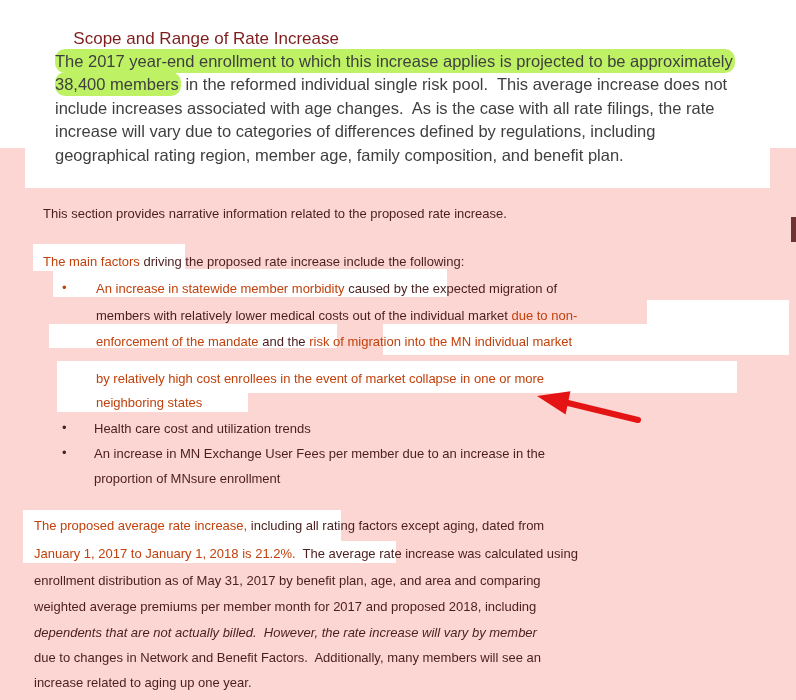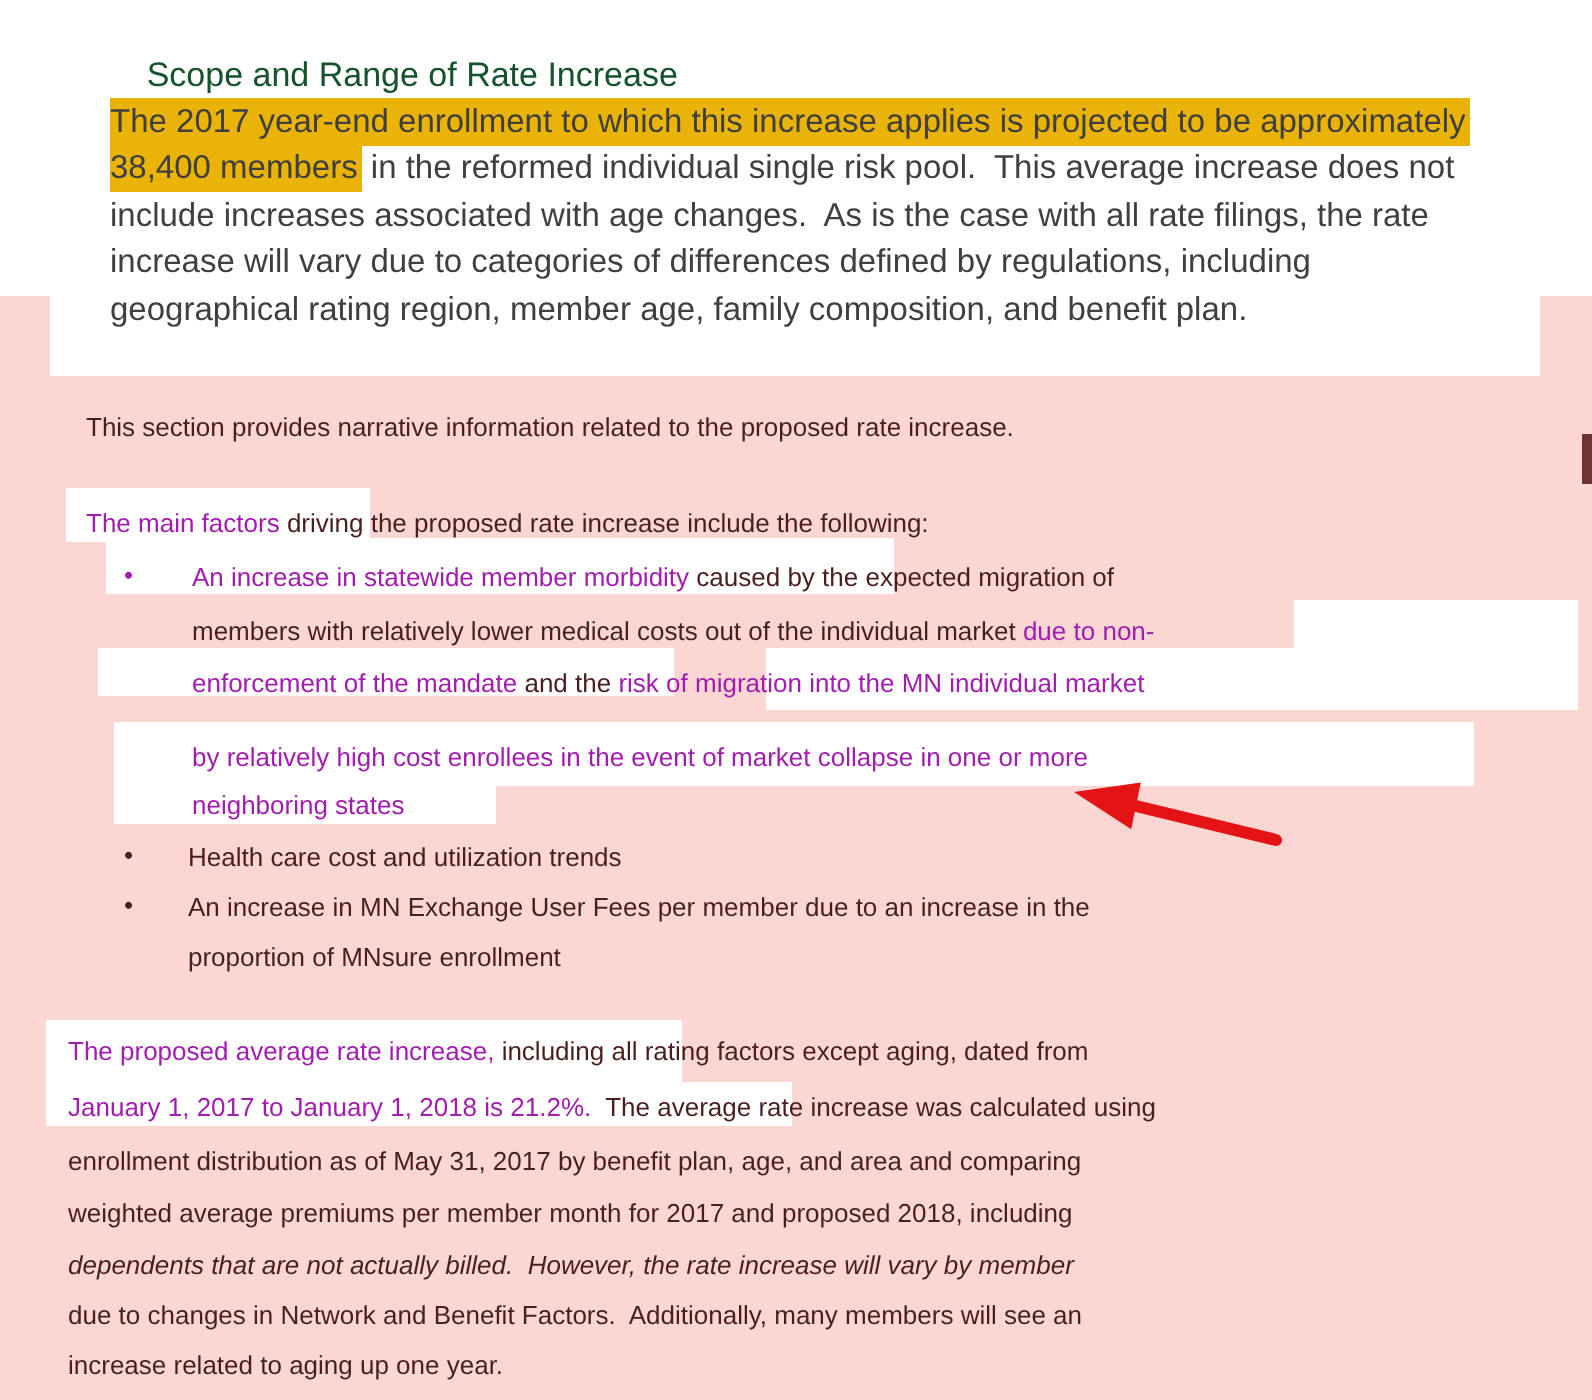--- a/index.html
+++ b/index.html
@@ -5,35 +5,35 @@
   html,body{margin:0;padding:0;background:#ffffff;}
   .page{
     position:relative;width:796px;height:700px;overflow:hidden;
     background:#ffffff;
     font-family:"Liberation Sans","DejaVu Sans",sans-serif;
   }
   .abs{position:absolute;white-space:pre;}
   
   .top-text{font-size:16.5px;line-height:22px;color:#3f3f3f;z-index:3;}
   .heading{
-    font-size:17px;color:#14532d;
+    font-size:17px;color:#7f1d1d;
     border-bottom:1.5px solid #3b3b3b;padding-bottom:3px;
   }
-  .sel{background:#eab308;padding:3px 2px 3px 0;}
+  .sel{background:#bef264;padding:3px 2px 3px 0;border-radius:10px;}
   
   .pink-overlay{
     position:absolute;left:0;top:148px;width:796px;height:552px;
     background:#fcd6d2;z-index:1;
   }
   .white-box{position:absolute;background:#ffffff;z-index:2;}
   .edge-sliver{position:absolute;background:#6e3434;z-index:2;}
   
   .doc-text{font-size:13px;line-height:23px;z-index:3;}
   .onpink{color:#4a1e1e;}
-  .onwhite{color:#a21caf;}
+  .onwhite{color:#c2410c;}
   .arrow-svg{position:absolute;left:0;top:0;width:796px;height:700px;z-index:4;pointer-events:none;}
 </style>
 </head>
 <body>
 
 <div class="page">
 
   <div class="pink-overlay"></div>
 
   <div class="white-box" style="left:25px;top:148px;width:745px;height:40px;"></div>

